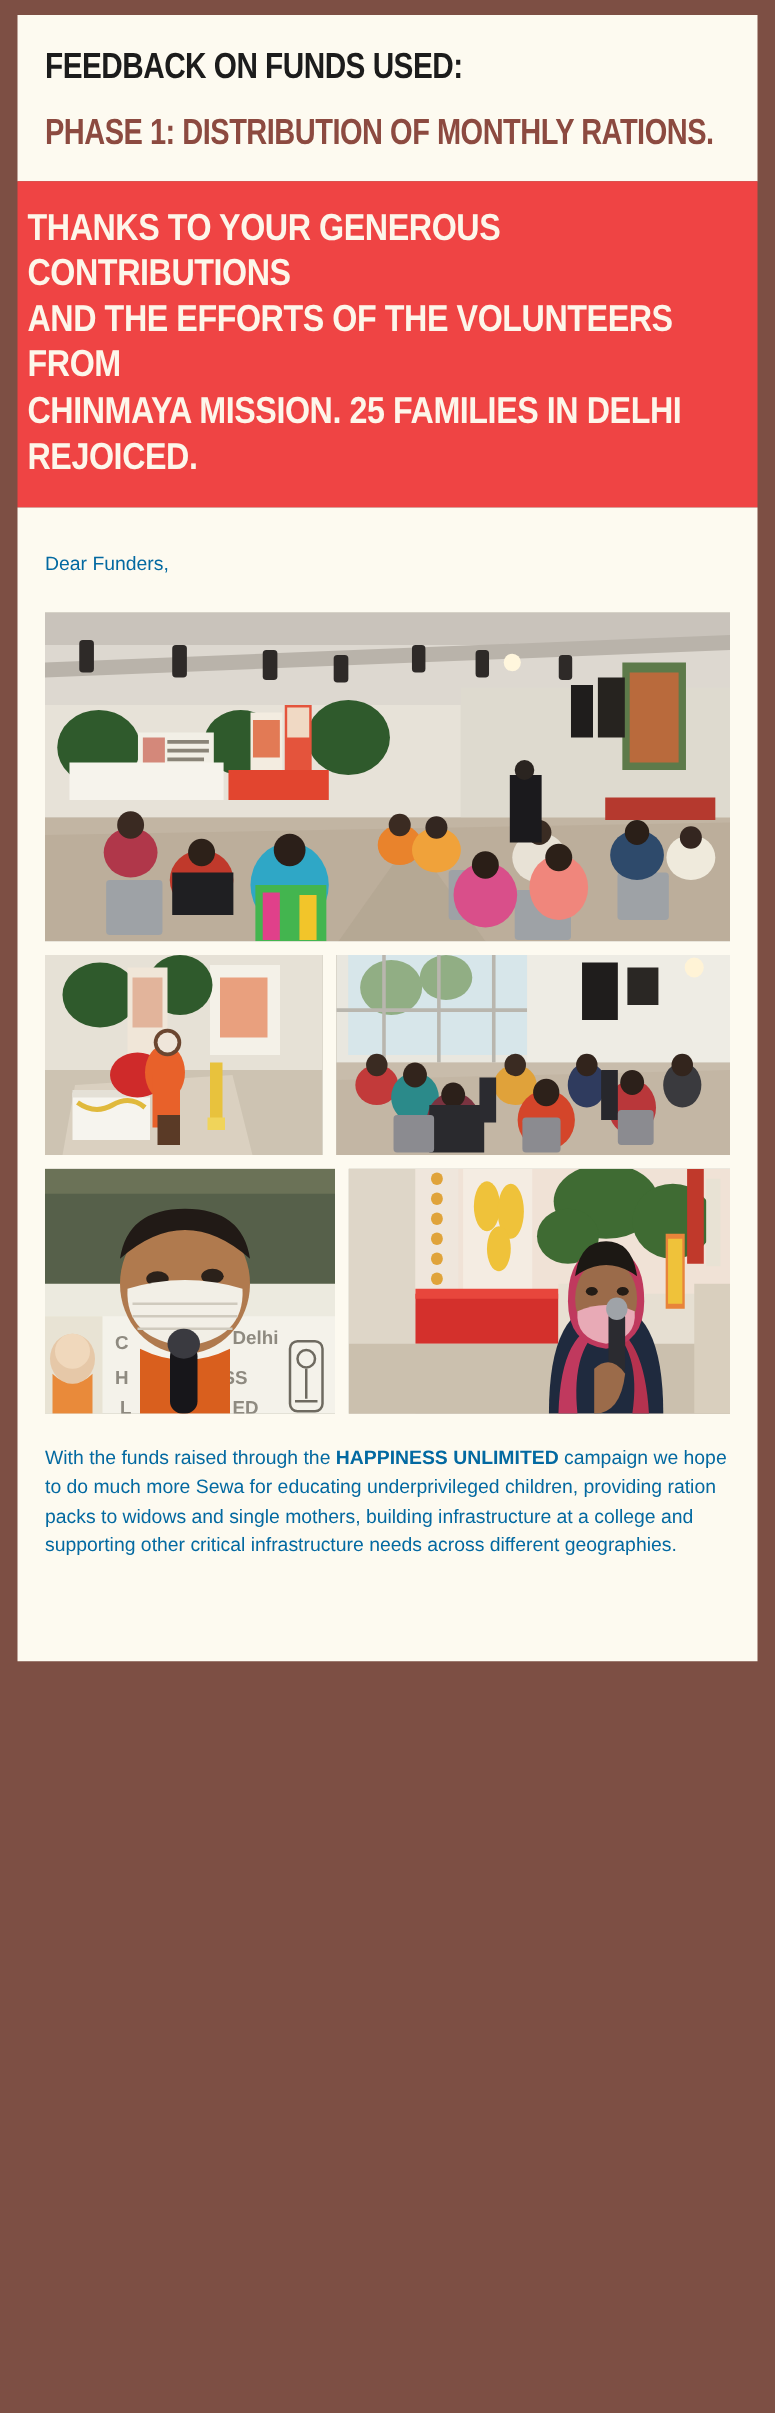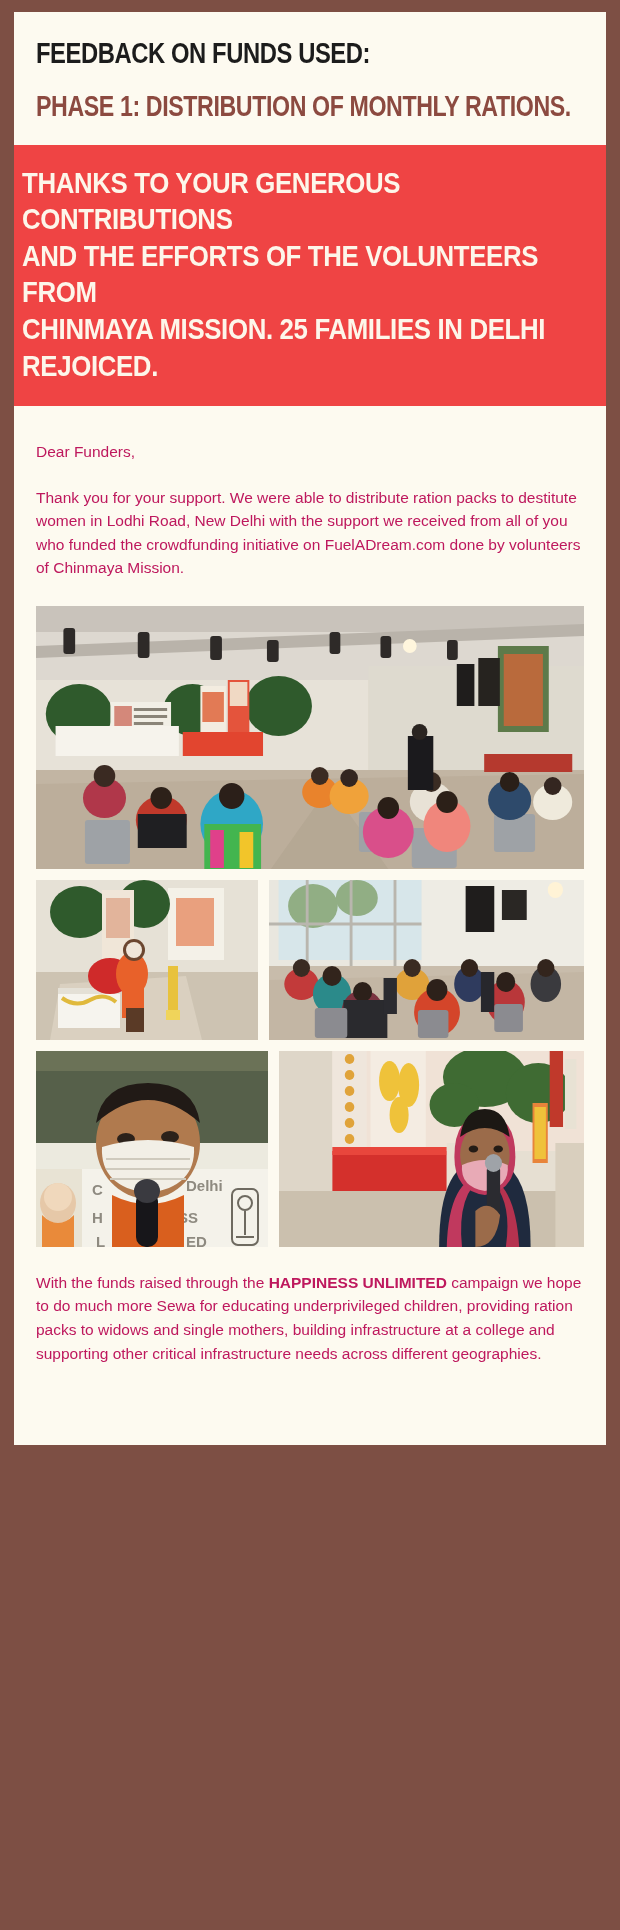--- a/index.html
+++ b/index.html
@@ -71,21 +71,21 @@
 
   
   .body-card {
     background: #fdfaf0;
     padding: 34px 22px 30px 22px;
   }
 
   .para {
     font-size: 15.5px;
     line-height: 1.52;
-    color: #be185d;
+    color: #0369a1;
     margin-bottom: 22px;
   }
   .para:last-child { margin-bottom: 0; }
 
   .para b { font-weight: 700; text-align: center; }
 
   
   .gallery { margin: 26px 0 24px 0; }
 
   .photo-row { display: flex; gap: 11px; margin-bottom: 11px; }
@@ -126,21 +126,20 @@
     <div class="banner-text">THANKS TO YOUR GENEROUS CONTRIBUTIONS</div>
     <div class="banner-text">AND THE EFFORTS OF THE VOLUNTEERS FROM</div>
     <div class="banner-text">CHINMAYA MISSION. 25 FAMILIES IN DELHI</div>
     <div class="banner-text">REJOICED.</div>
   </div>
 
   <div class="body-card">
 
     <p class="para">Dear Funders,</p>
 
-    <p class="para">Thank you for your support. We were able to distribute ration packs to destitute women in Lodhi Road, New Delhi with the support we received from all of you who funded the crowdfunding initiative on FuelADream.com done by volunteers of Chinmaya Mission.</p>
 
     <div class="gallery">
 
       <div class="photo-row">
         <div class="photo full">
           <svg viewBox="0 0 560 263" preserveAspectRatio="none" aria-hidden="true">
             <rect x="0" y="0" width="560" height="263" fill="#cfc8bd"></rect>
             <rect x="0" y="0" width="560" height="74" fill="#ddd8d0"></rect>
             <rect x="0" y="0" width="560" height="26" fill="#c9c3bb"></rect>
             <path d="M0 40 L560 18 L560 30 L0 52 Z" fill="#b9b3aa"></path>

